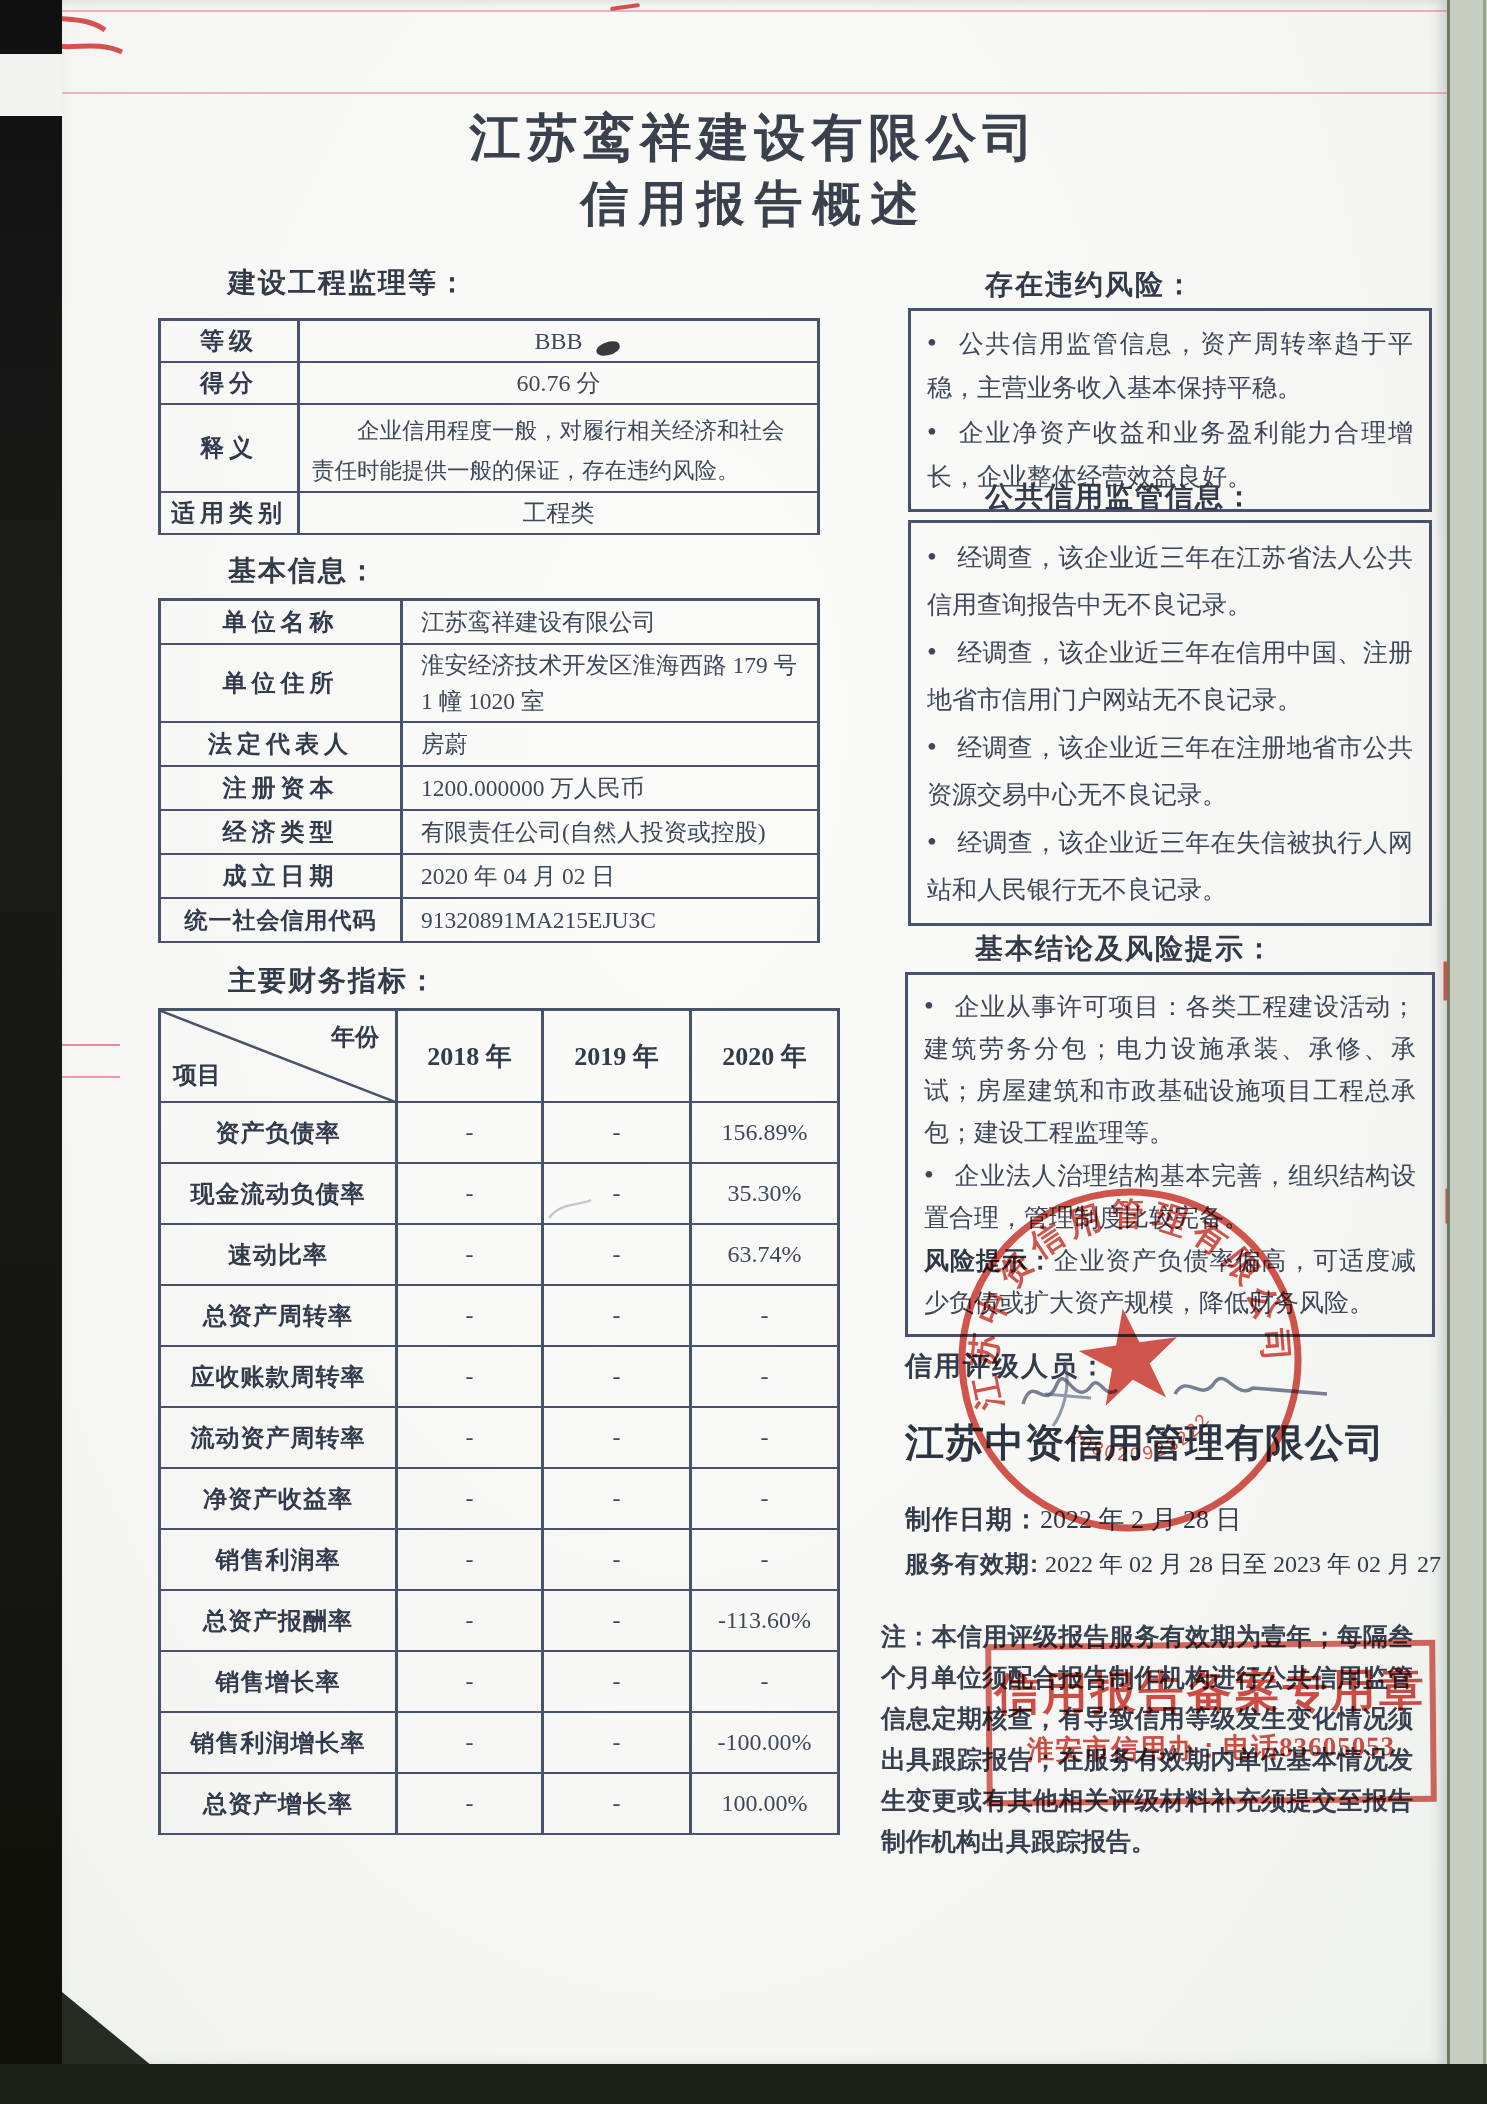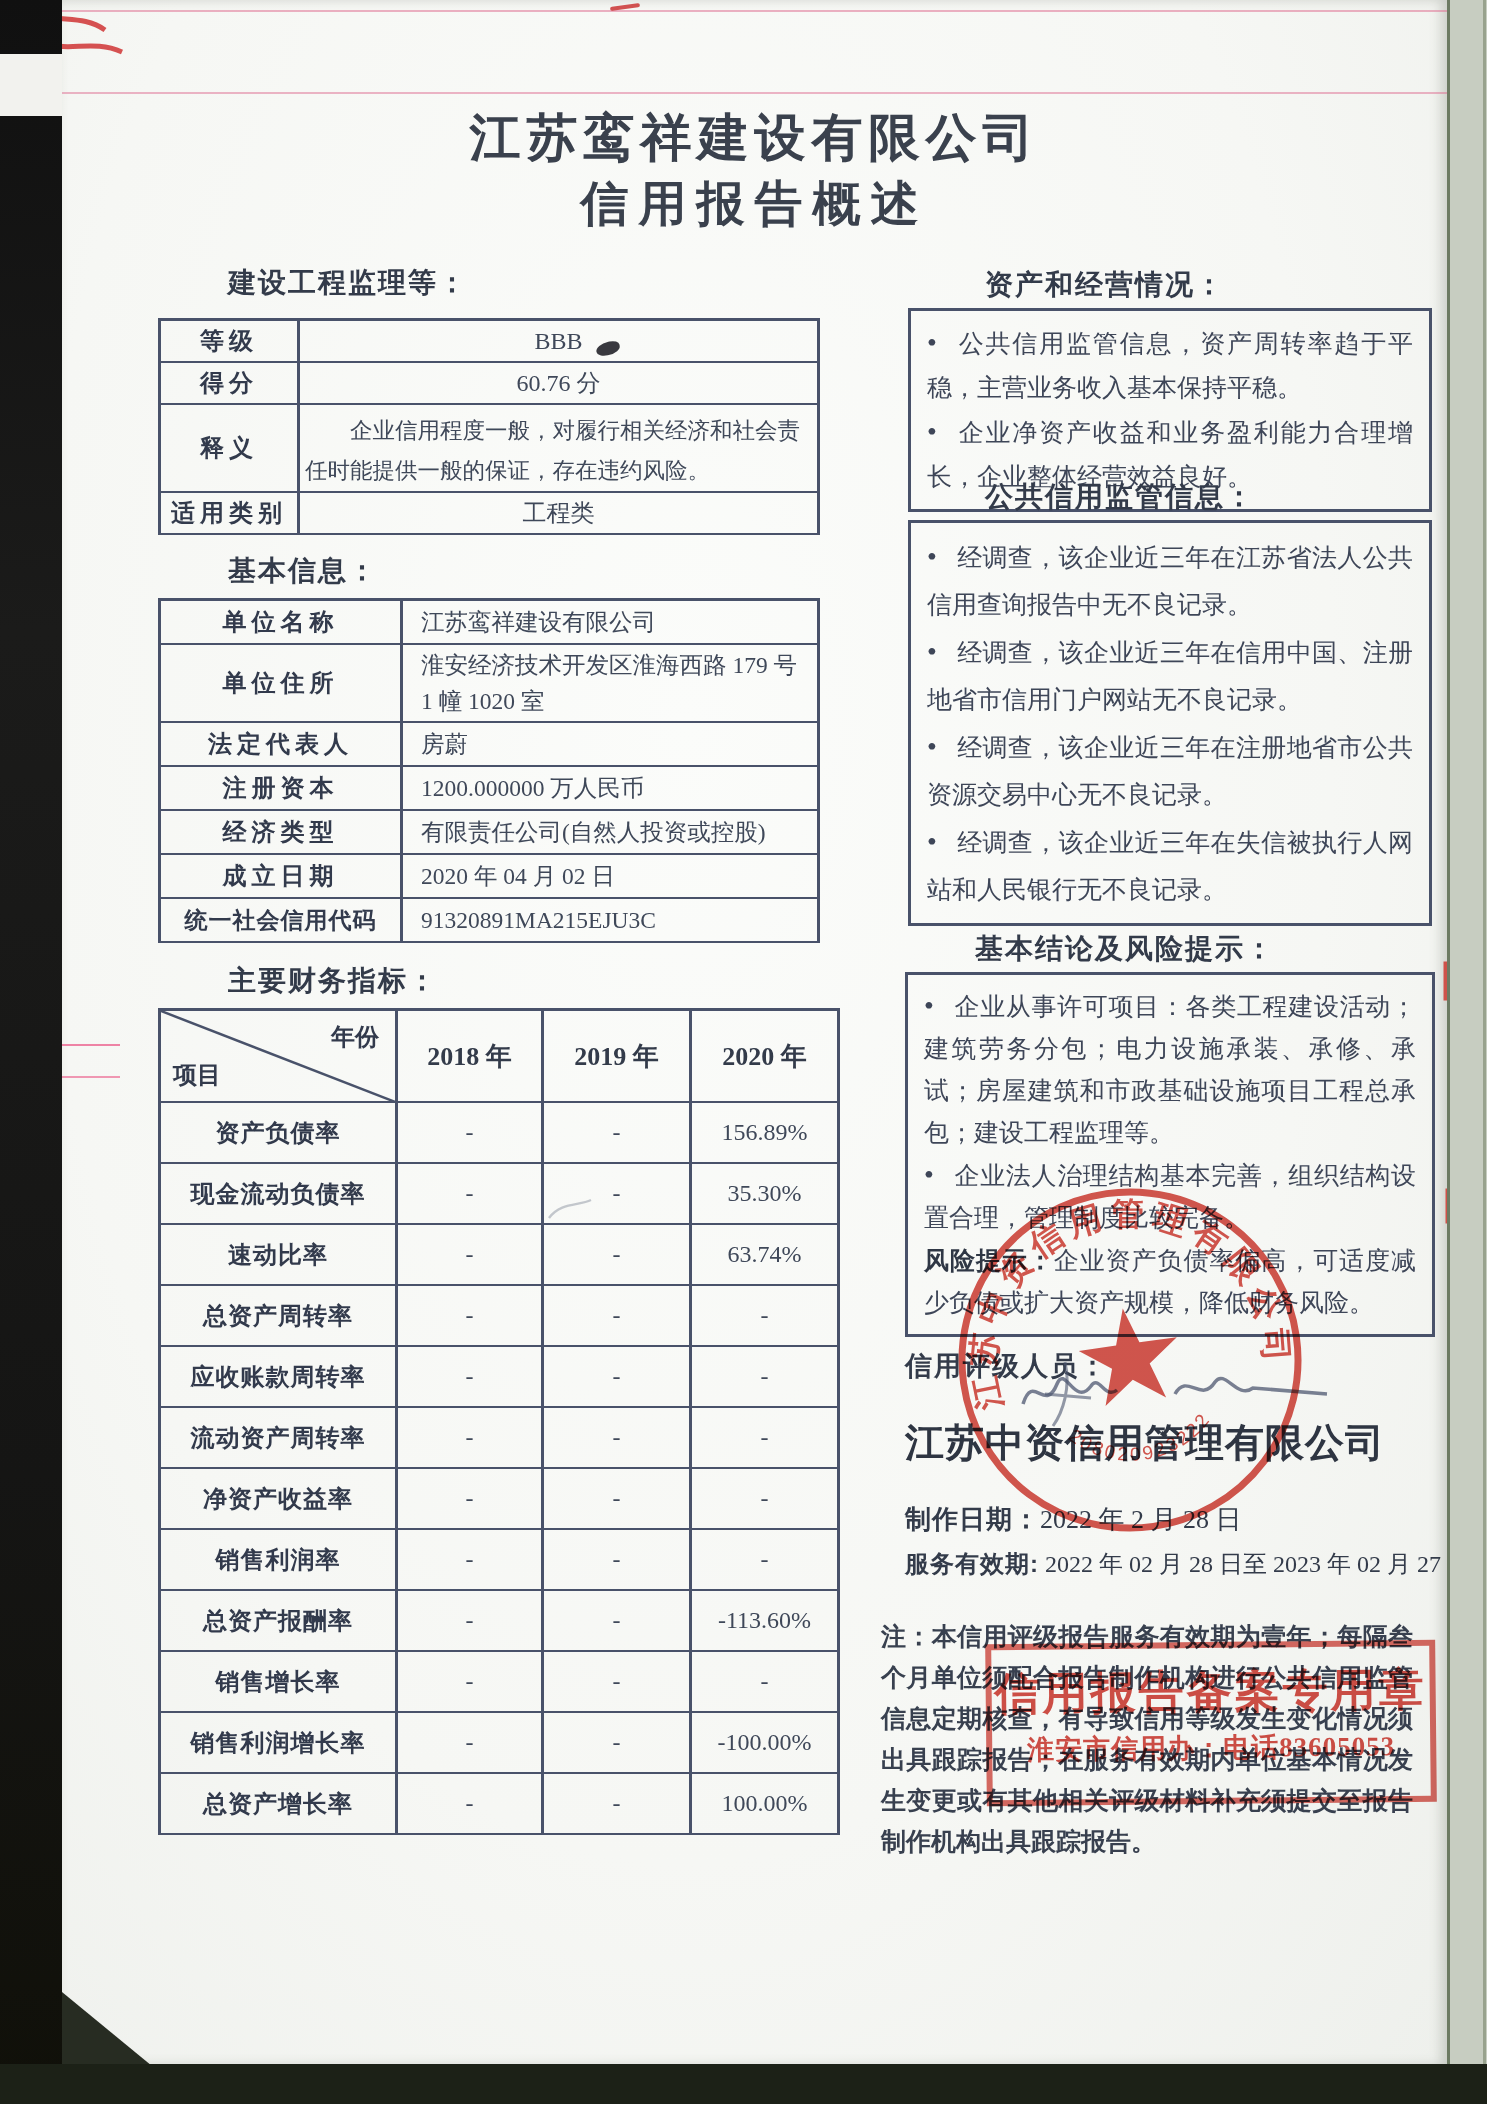--- a/index.html
+++ b/index.html
@@ -41,21 +41,21 @@
       font-size:28px;color:#333b4a;letter-spacing:2px;}
   
   .tbl{position:absolute;display:grid;border-top:3px solid var(--bd);border-left:3px solid var(--bd);}
   .tbl>div{border-right:3px solid var(--bd);border-bottom:2px solid var(--bd);
            display:flex;align-items:center;justify-content:center;color:var(--ink);}
   .tbl .lab{font-family:"Liberation Sans",sans-serif;font-weight:bold;font-size:24px;
             color:var(--label);letter-spacing:5px;}
   .tbl .lab.tight{letter-spacing:1px;font-size:23px;}
   .tbl .val{font-size:24px;}
   .tbl .val-left{justify-content:flex-start;padding:4px 10px 4px 18px;text-align:left;font-size:23.5px;line-height:36px;}
-  .tbl .block{display:block;padding:6px 5px;text-indent:2em;font-size:22.5px;line-height:40px;text-align:left;}
+  .tbl .block{display:block;padding:6px 12px;text-indent:2em;font-size:22.5px;line-height:40px;text-align:left;}
   #tbl-rating{left:158px;top:318px;width:659px;grid-template-columns:139px 1fr;
               grid-template-rows:42px 42px 88px 42px;}
   #tbl-basic{left:158px;top:598px;width:659px;grid-template-columns:242px 1fr;
              grid-template-rows:44px 78px 44px 44px 44px 44px 44px;}
   #tbl-fin{left:158px;top:1008px;width:679px;grid-template-columns:237px 146px 148px 1fr;
            grid-template-rows:92px repeat(12,61px);}
   #tbl-fin .ylab{font-weight:bold;font-size:26px;color:#333b4a;}
   #tbl-fin .rlab{font-family:"Liberation Sans",sans-serif;font-weight:bold;font-size:24px;color:var(--label);letter-spacing:1px;}
   .corner{position:relative;}
   .corner svg{position:absolute;left:0;top:0;}
@@ -206,21 +206,21 @@
     <div class="val">-</div>
     <div class="val">-</div>
     <div class="val">-100.00%</div>
 
     <div class="rlab">总资产增长率</div>
     <div class="val">-</div>
     <div class="val">-</div>
     <div class="val">100.00%</div>
   </div>
 
-  <div class="h2" style="left:985px;top:266px;">资产和经营情况：</div>
+  <div class="h2" style="left:985px;top:266px;">存在违约风险：</div>
   <div class="box" id="box-assets">
     <p class="blt"><span>公共信用监管信息，资产周转率趋于平稳，主营业务收入基本保持平稳。</span></p>
     <p class="blt"><span>企业净资产收益和业务盈利能力合理增长，企业整体经营效益良好。</span></p>
   </div>
 
   <div class="h2" style="left:985px;top:478px;">公共信用监管信息：</div>
   <div class="box" id="box-public">
     <p class="blt"><span>经调查，该企业近三年在江苏省法人公共信用查询报告中无不良记录。</span></p>
     <p class="blt"><span>经调查，该企业近三年在信用中国、注册地省市信用门户网站无不良记录。</span></p>
     <p class="blt"><span>经调查，该企业近三年在注册地省市公共资源交易中心无不良记录。</span></p>

